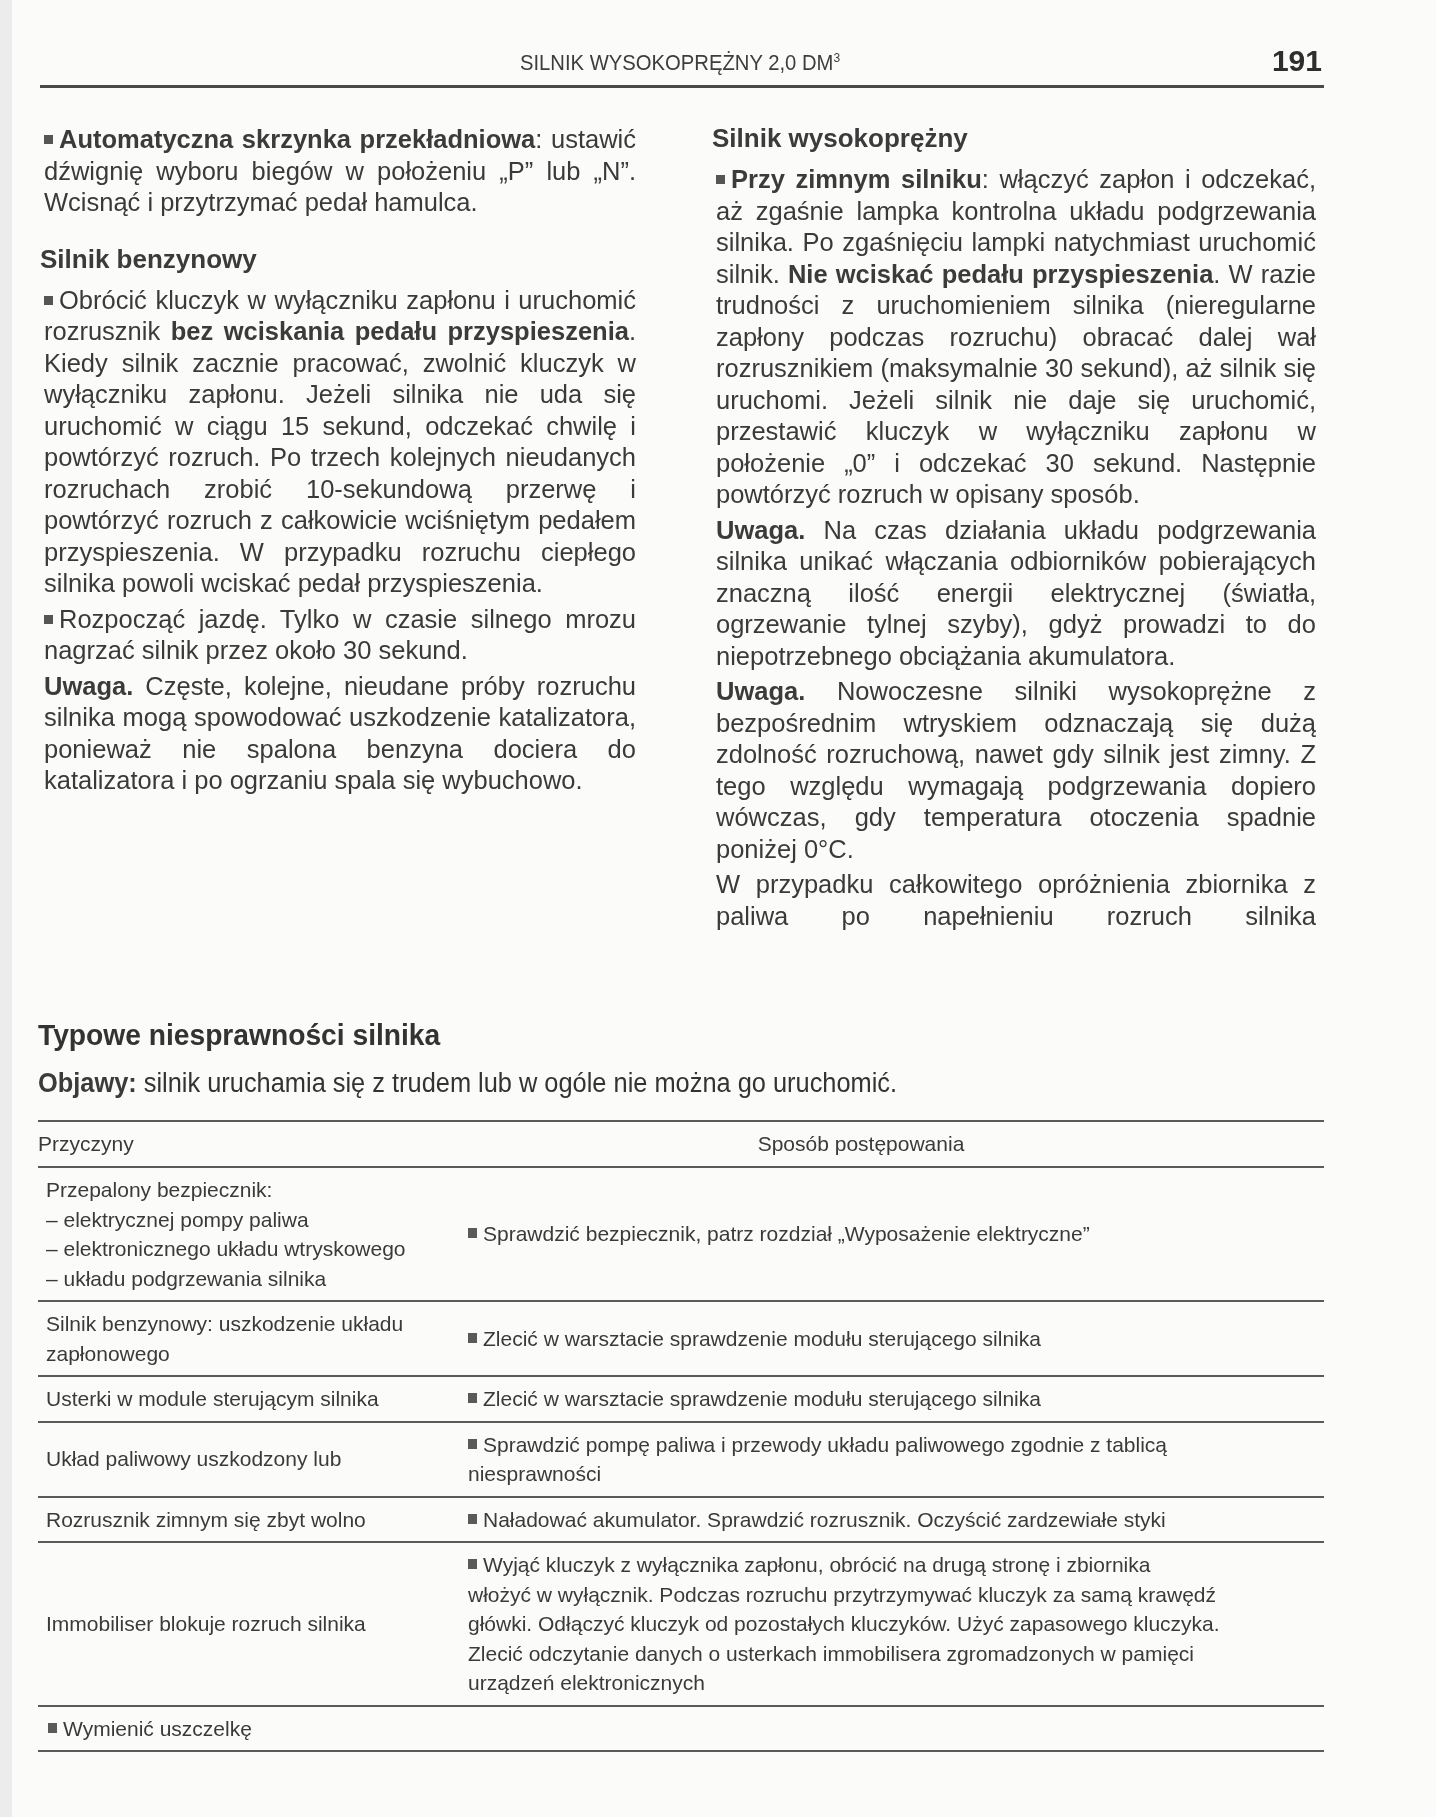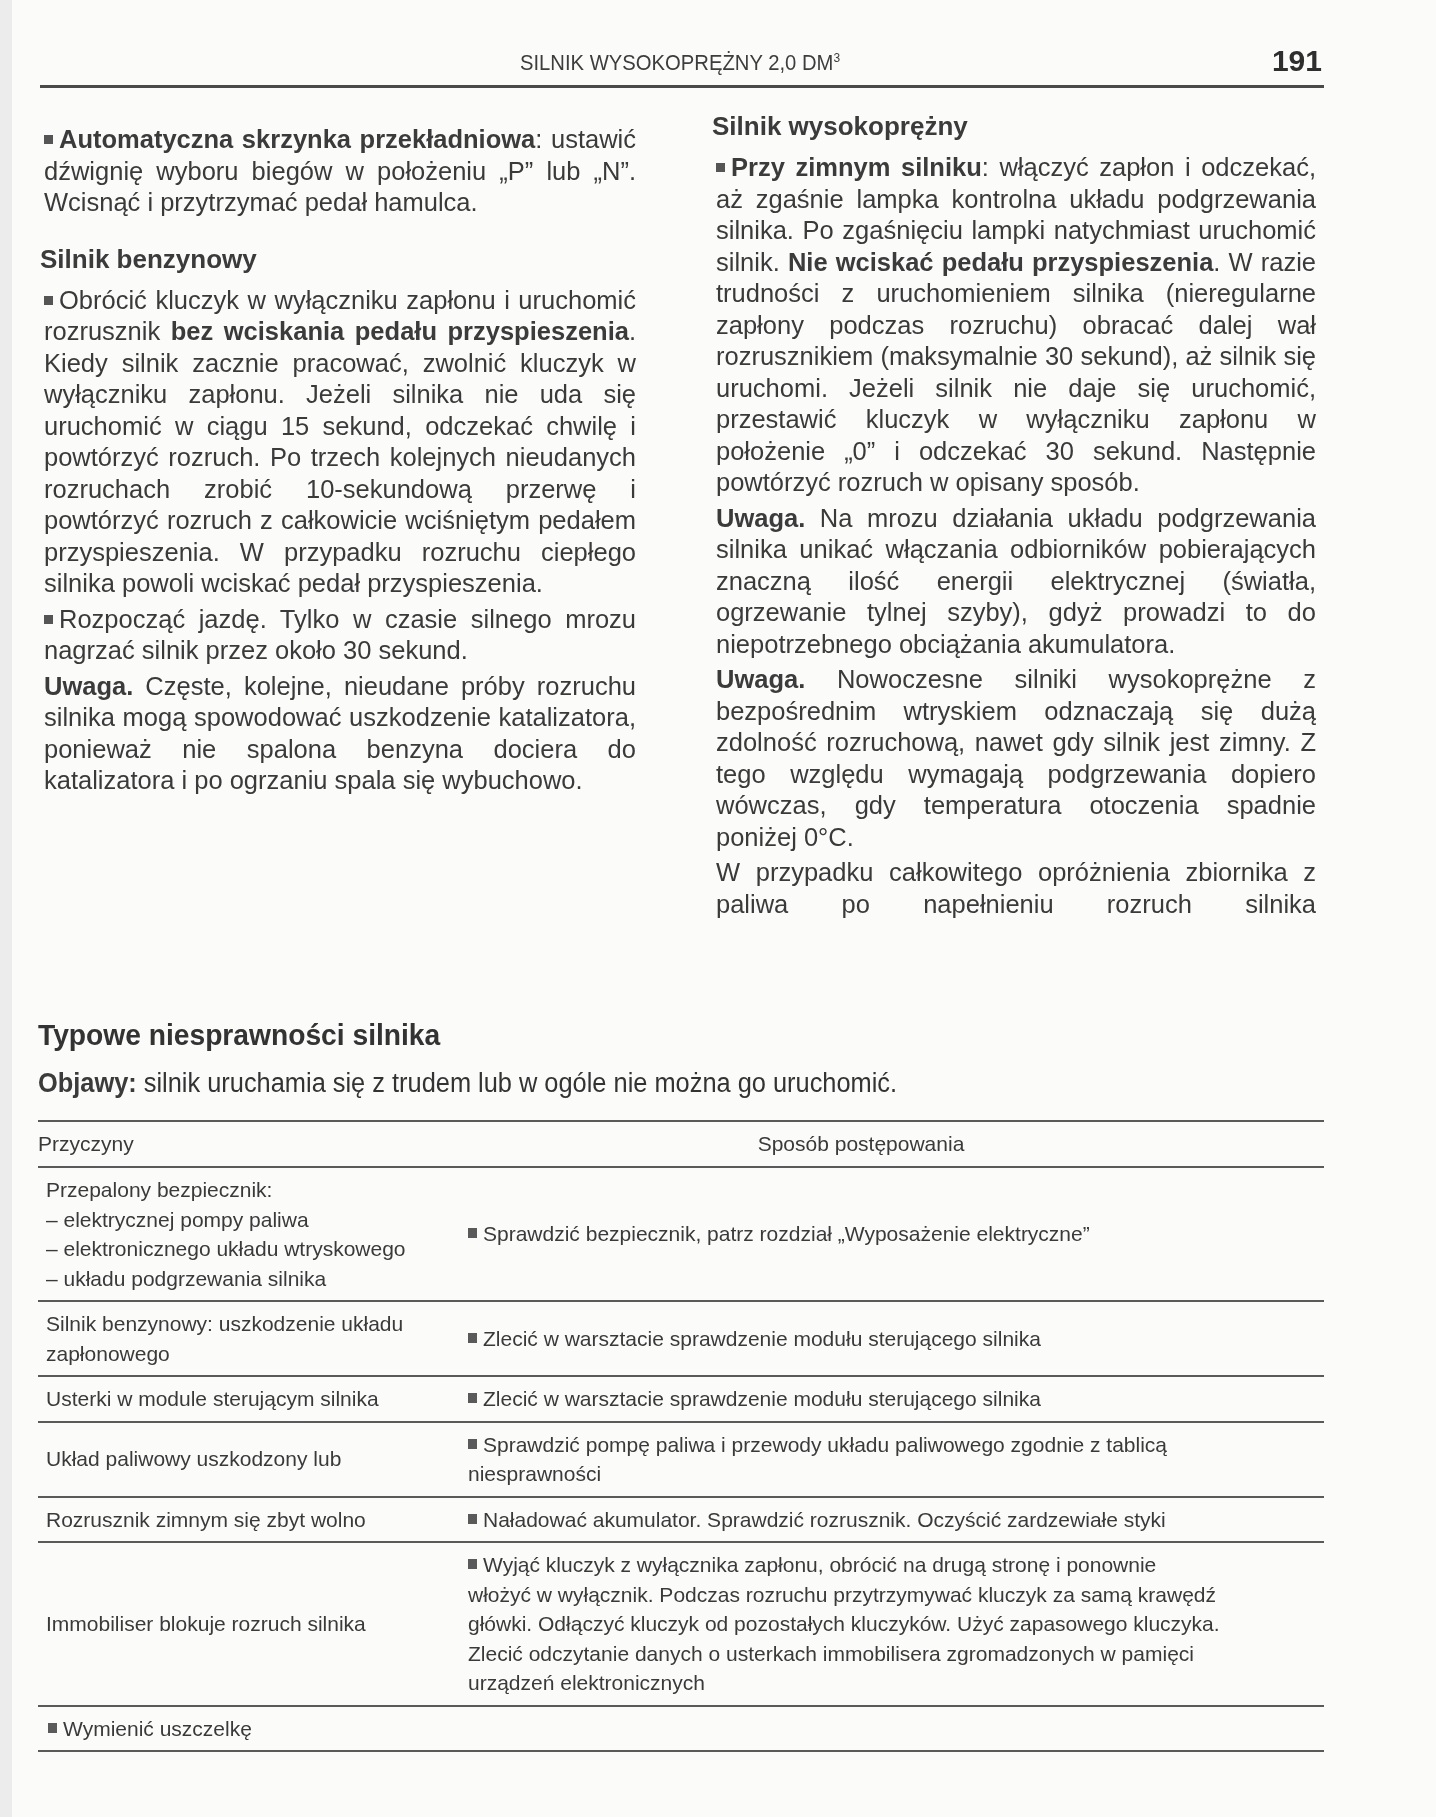--- a/index.html
+++ b/index.html
@@ -25,21 +25,21 @@
   .page-number {
     position: absolute; right: 0; top: 0; font-size: 30px; font-weight: bold; color: #2e2e2e;
   }
   .header-rule {
     position: absolute; left: 40px; top: 85px; width: 1284px; height: 3px; background: #4a4a4a;
   }
   .col {
     position: absolute; font-size: 25.5px; line-height: 31.5px; text-align: justify;
   }
   .col-left { left: 40px; top: 120px; width: 600px; }
-  .col-right { left: 712px; top: 108px; width: 608px; }
+  .col-right { left: 712px; top: 120px; width: 608px; }
   .col p { margin: 4px; }
   .col h2 {
     margin: 0; font-size: 26px; font-weight: bold; line-height: 36px; color: #3b3b3b;
   }
   .gap { height: 18px; }
   .gap-s { height: 4px; }
   .bullet {
     display: inline-block; width: 9px; height: 9px; background: #555;
     margin-right: 6px; vertical-align: 4px;
   }
@@ -86,21 +86,21 @@
   <div class="gap-s"></div>
   <p><span class="bullet"></span><span>Obrócić kluczyk w wyłączniku zapłonu i uruchomić rozrusznik </span><b>bez wciskania pedału przyspieszenia</b><span>. Kiedy silnik zacznie pracować, zwolnić kluczyk w wyłączniku zapłonu. Jeżeli silnika nie uda się uruchomić w ciągu 15 sekund, odczekać chwilę i powtórzyć rozruch. Po trzech kolejnych nieudanych rozruchach zrobić 10-sekundową przerwę i powtórzyć rozruch z całkowicie wciśniętym pedałem przyspieszenia. W przypadku rozruchu ciepłego silnika powoli wciskać pedał przyspieszenia.</span></p>
   <p><span class="bullet"></span><span>Rozpocząć jazdę. Tylko w czasie silnego mrozu nagrzać silnik przez około 30 sekund.</span></p>
   <p><b>Uwaga.</b><span> Częste, kolejne, nieudane próby rozruchu silnika mogą spowodować uszkodzenie katalizatora, ponieważ nie spalona benzyna dociera do katalizatora i po ogrzaniu spala się wybuchowo.</span></p>
 </div>
 
 <div class="col col-right">
   <h2>Silnik wysokoprężny</h2>
   <div class="gap-s"></div>
   <p><span class="bullet"></span><b>Przy zimnym silniku</b><span>: włączyć zapłon i odczekać, aż zgaśnie lampka kontrolna układu podgrzewania silnika. Po zgaśnięciu lampki natychmiast uruchomić silnik. </span><b>Nie wciskać pedału przyspieszenia</b><span>. W razie trudności z uruchomieniem silnika (nieregularne zapłony podczas rozruchu) obracać dalej wał rozrusznikiem (maksymalnie 30 sekund), aż silnik się uruchomi. Jeżeli silnik nie daje się uruchomić, przestawić kluczyk w wyłączniku zapłonu w położenie „0” i odczekać 30 sekund. Następnie powtórzyć rozruch w opisany sposób.</span></p>
-  <p><b>Uwaga.</b><span> Na mrozu działania układu podgrzewania silnika unikać włączania odbiorników pobierających znaczną ilość energii elektrycznej (światła, ogrzewanie tylnej szyby), gdyż prowadzi to do niepotrzebnego obciążania akumulatora.</span></p>
+  <p><b>Uwaga.</b><span> Na czas działania układu podgrzewania silnika unikać włączania odbiorników pobierających znaczną ilość energii elektrycznej (światła, ogrzewanie tylnej szyby), gdyż prowadzi to do niepotrzebnego obciążania akumulatora.</span></p>
   <p><b>Uwaga.</b><span> Nowoczesne silniki wysokoprężne z bezpośrednim wtryskiem odznaczają się dużą zdolność rozruchową, nawet gdy silnik jest zimny. Z tego względu wymagają podgrzewania dopiero wówczas, gdy temperatura otoczenia spadnie poniżej 0°C.</span></p>
   <p style="text-align-last: justify;">W przypadku całkowitego opróżnienia zbiornika z paliwa po napełnieniu rozruch silnika</p>
 </div>
 
 <div class="section-title">Typowe niesprawności silnika</div>
 <div class="symptoms"><b>Objawy:</b><span> silnik uruchamia się z trudem lub w ogóle nie można go uruchomić.</span></div>
 
 <div class="table">
   <div class="rule"></div>
   <div class="thead">
@@ -157,21 +157,21 @@
         <div class="cell-action">
           <span class="line"><span class="bullet"></span><span>Naładować akumulator. Sprawdzić rozrusznik. Oczyścić zardzewiałe styki</span></span>
         </div>
       </div>
       <div class="rule"></div>
       <div class="row">
         <div class="cell-cause">
           <span class="line">Immobiliser blokuje rozruch silnika</span>
         </div>
         <div class="cell-action">
-          <span class="line"><span class="bullet"></span><span>Wyjąć kluczyk z wyłącznika zapłonu, obrócić na drugą stronę i ponownie</span></span>
+          <span class="line"><span class="bullet"></span><span>Wyjąć kluczyk z wyłącznika zapłonu, obrócić na drugą stronę i zbiornika</span></span>
           <span class="line"><span>włożyć w wyłącznik. Podczas rozruchu przytrzymywać kluczyk za samą krawędź</span></span>
           <span class="line"><span>główki. Odłączyć kluczyk od pozostałych kluczyków. Użyć zapasowego kluczyka.</span></span>
           <span class="line"><span>Zlecić odczytanie danych o usterkach immobilisera zgromadzonych w pamięci</span></span>
           <span class="line"><span>urządzeń elektronicznych</span></span>
         </div>
       </div>
       <div class="rule"></div>
       <div class="row">
         <div class="cell-action">
           <span class="line"><span class="bullet"></span><span>Wymienić uszczelkę</span></span>

